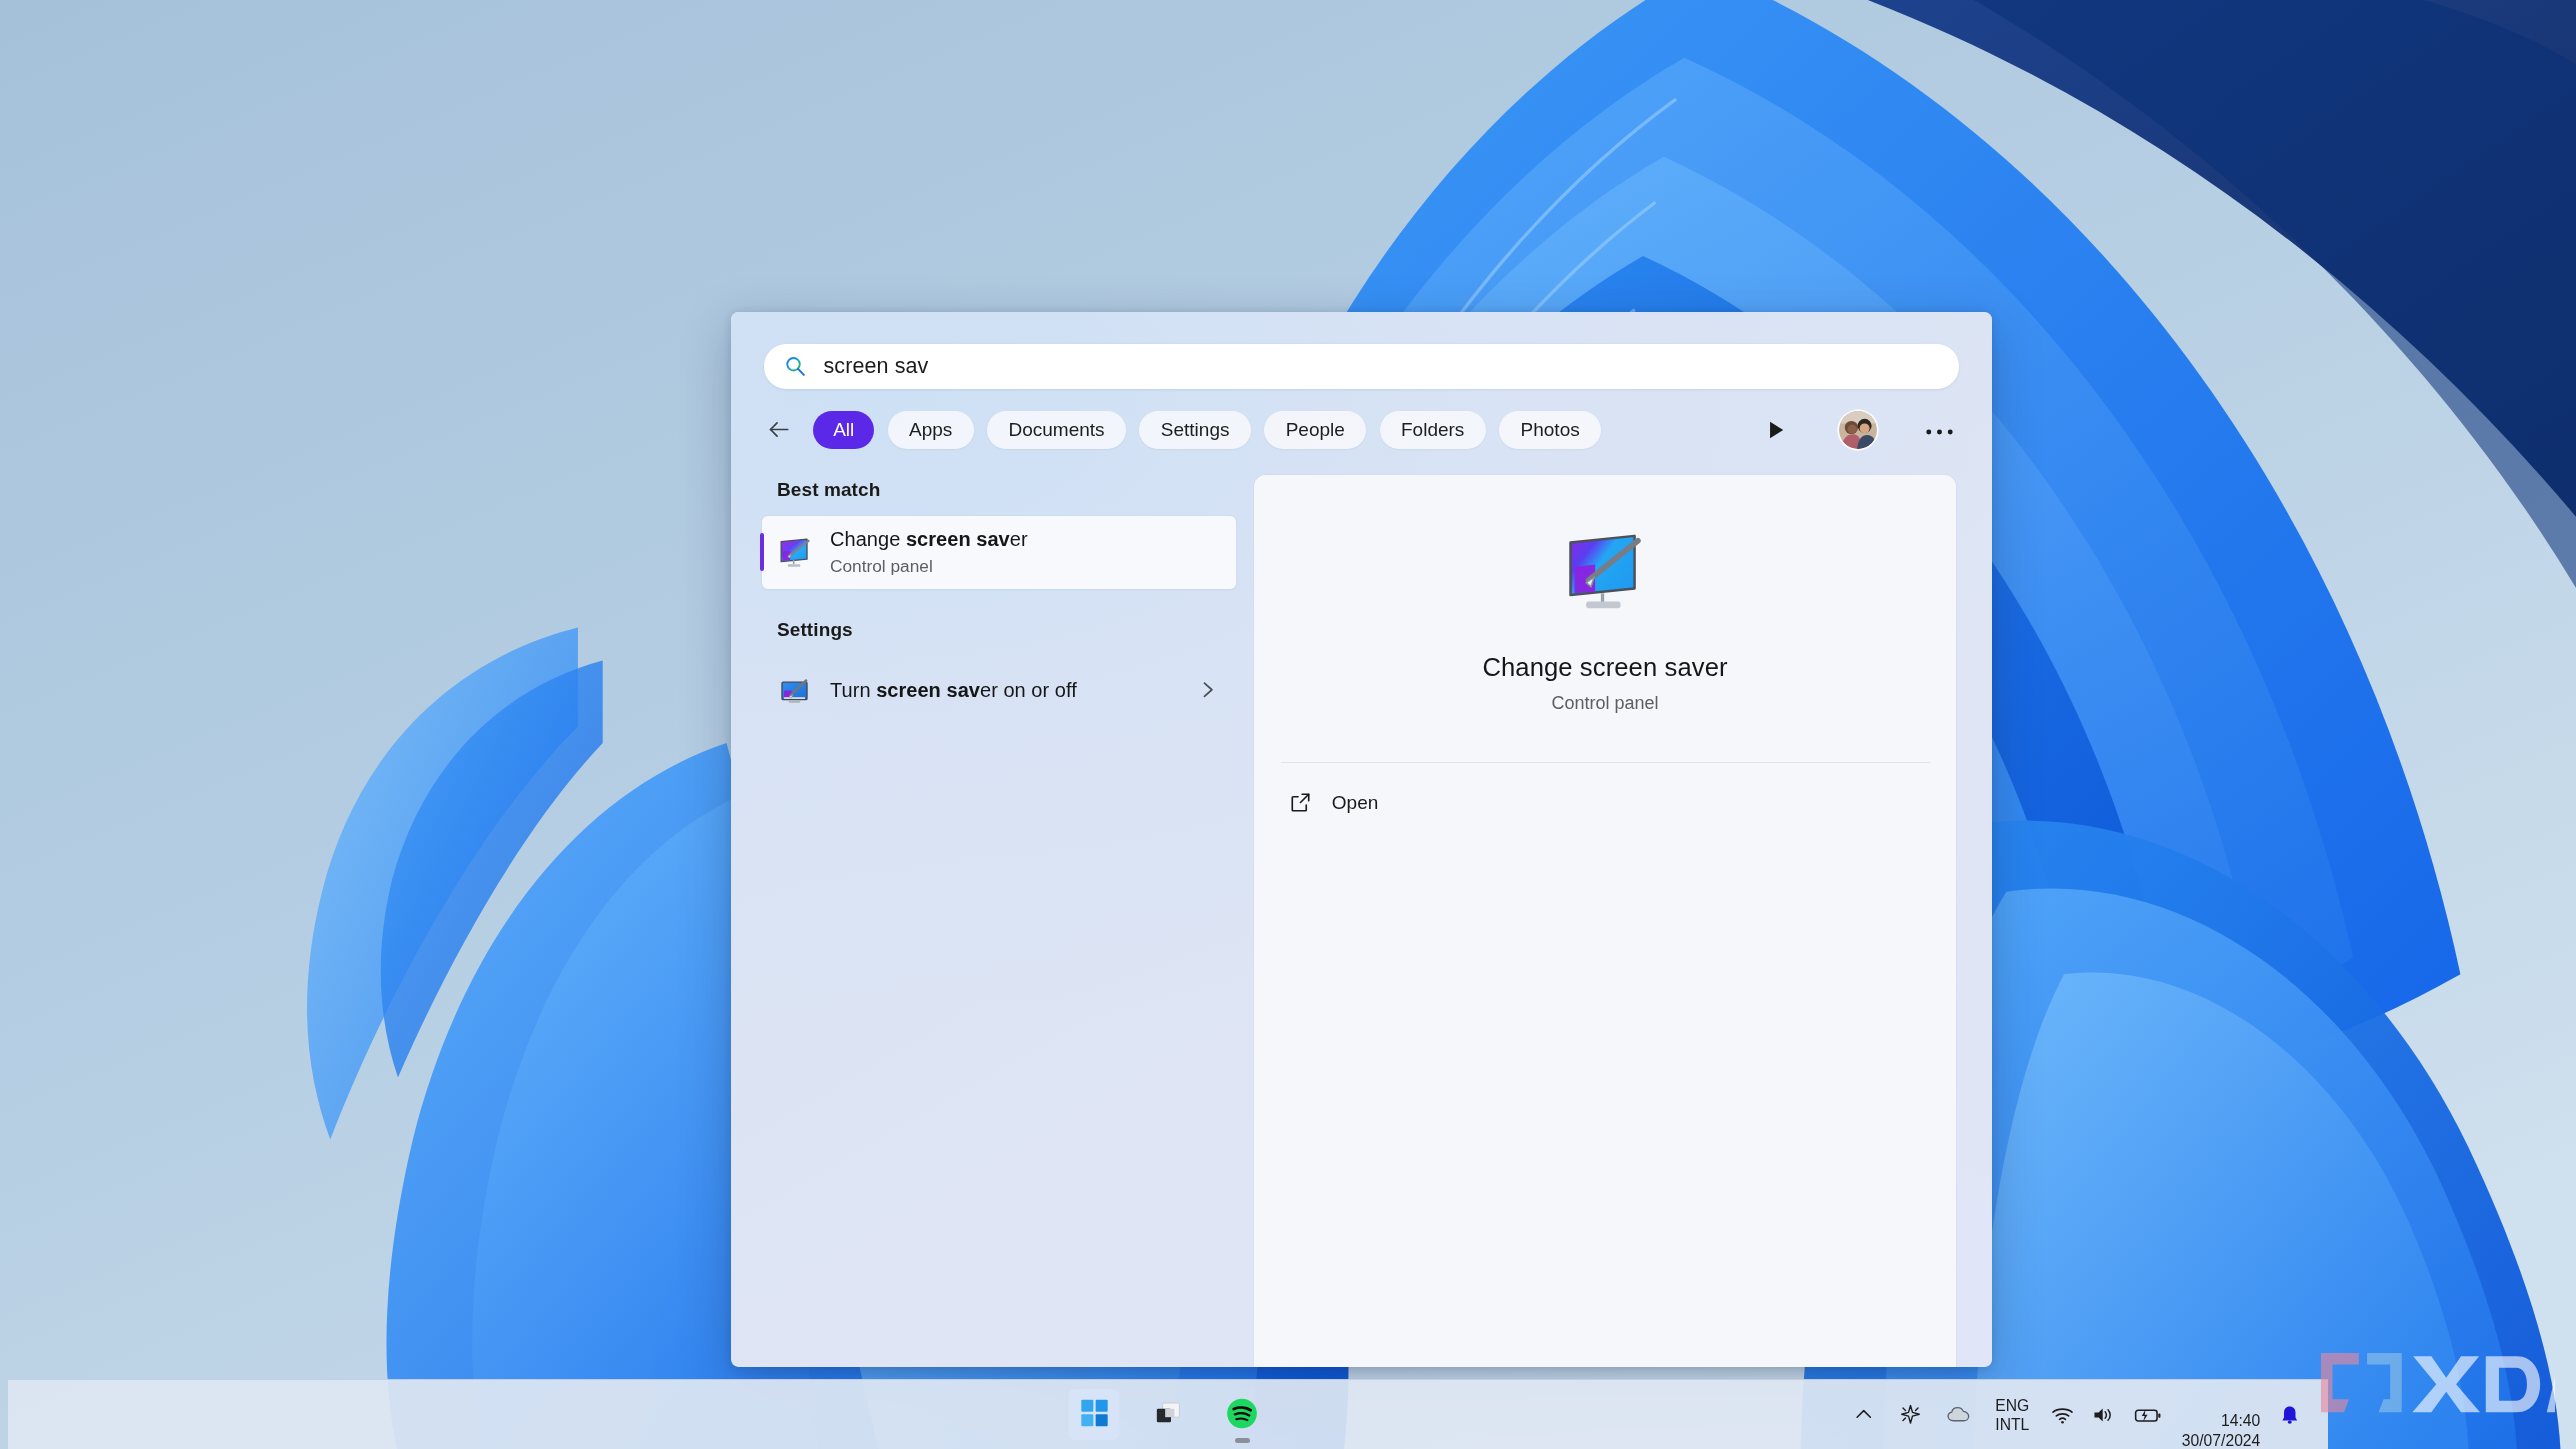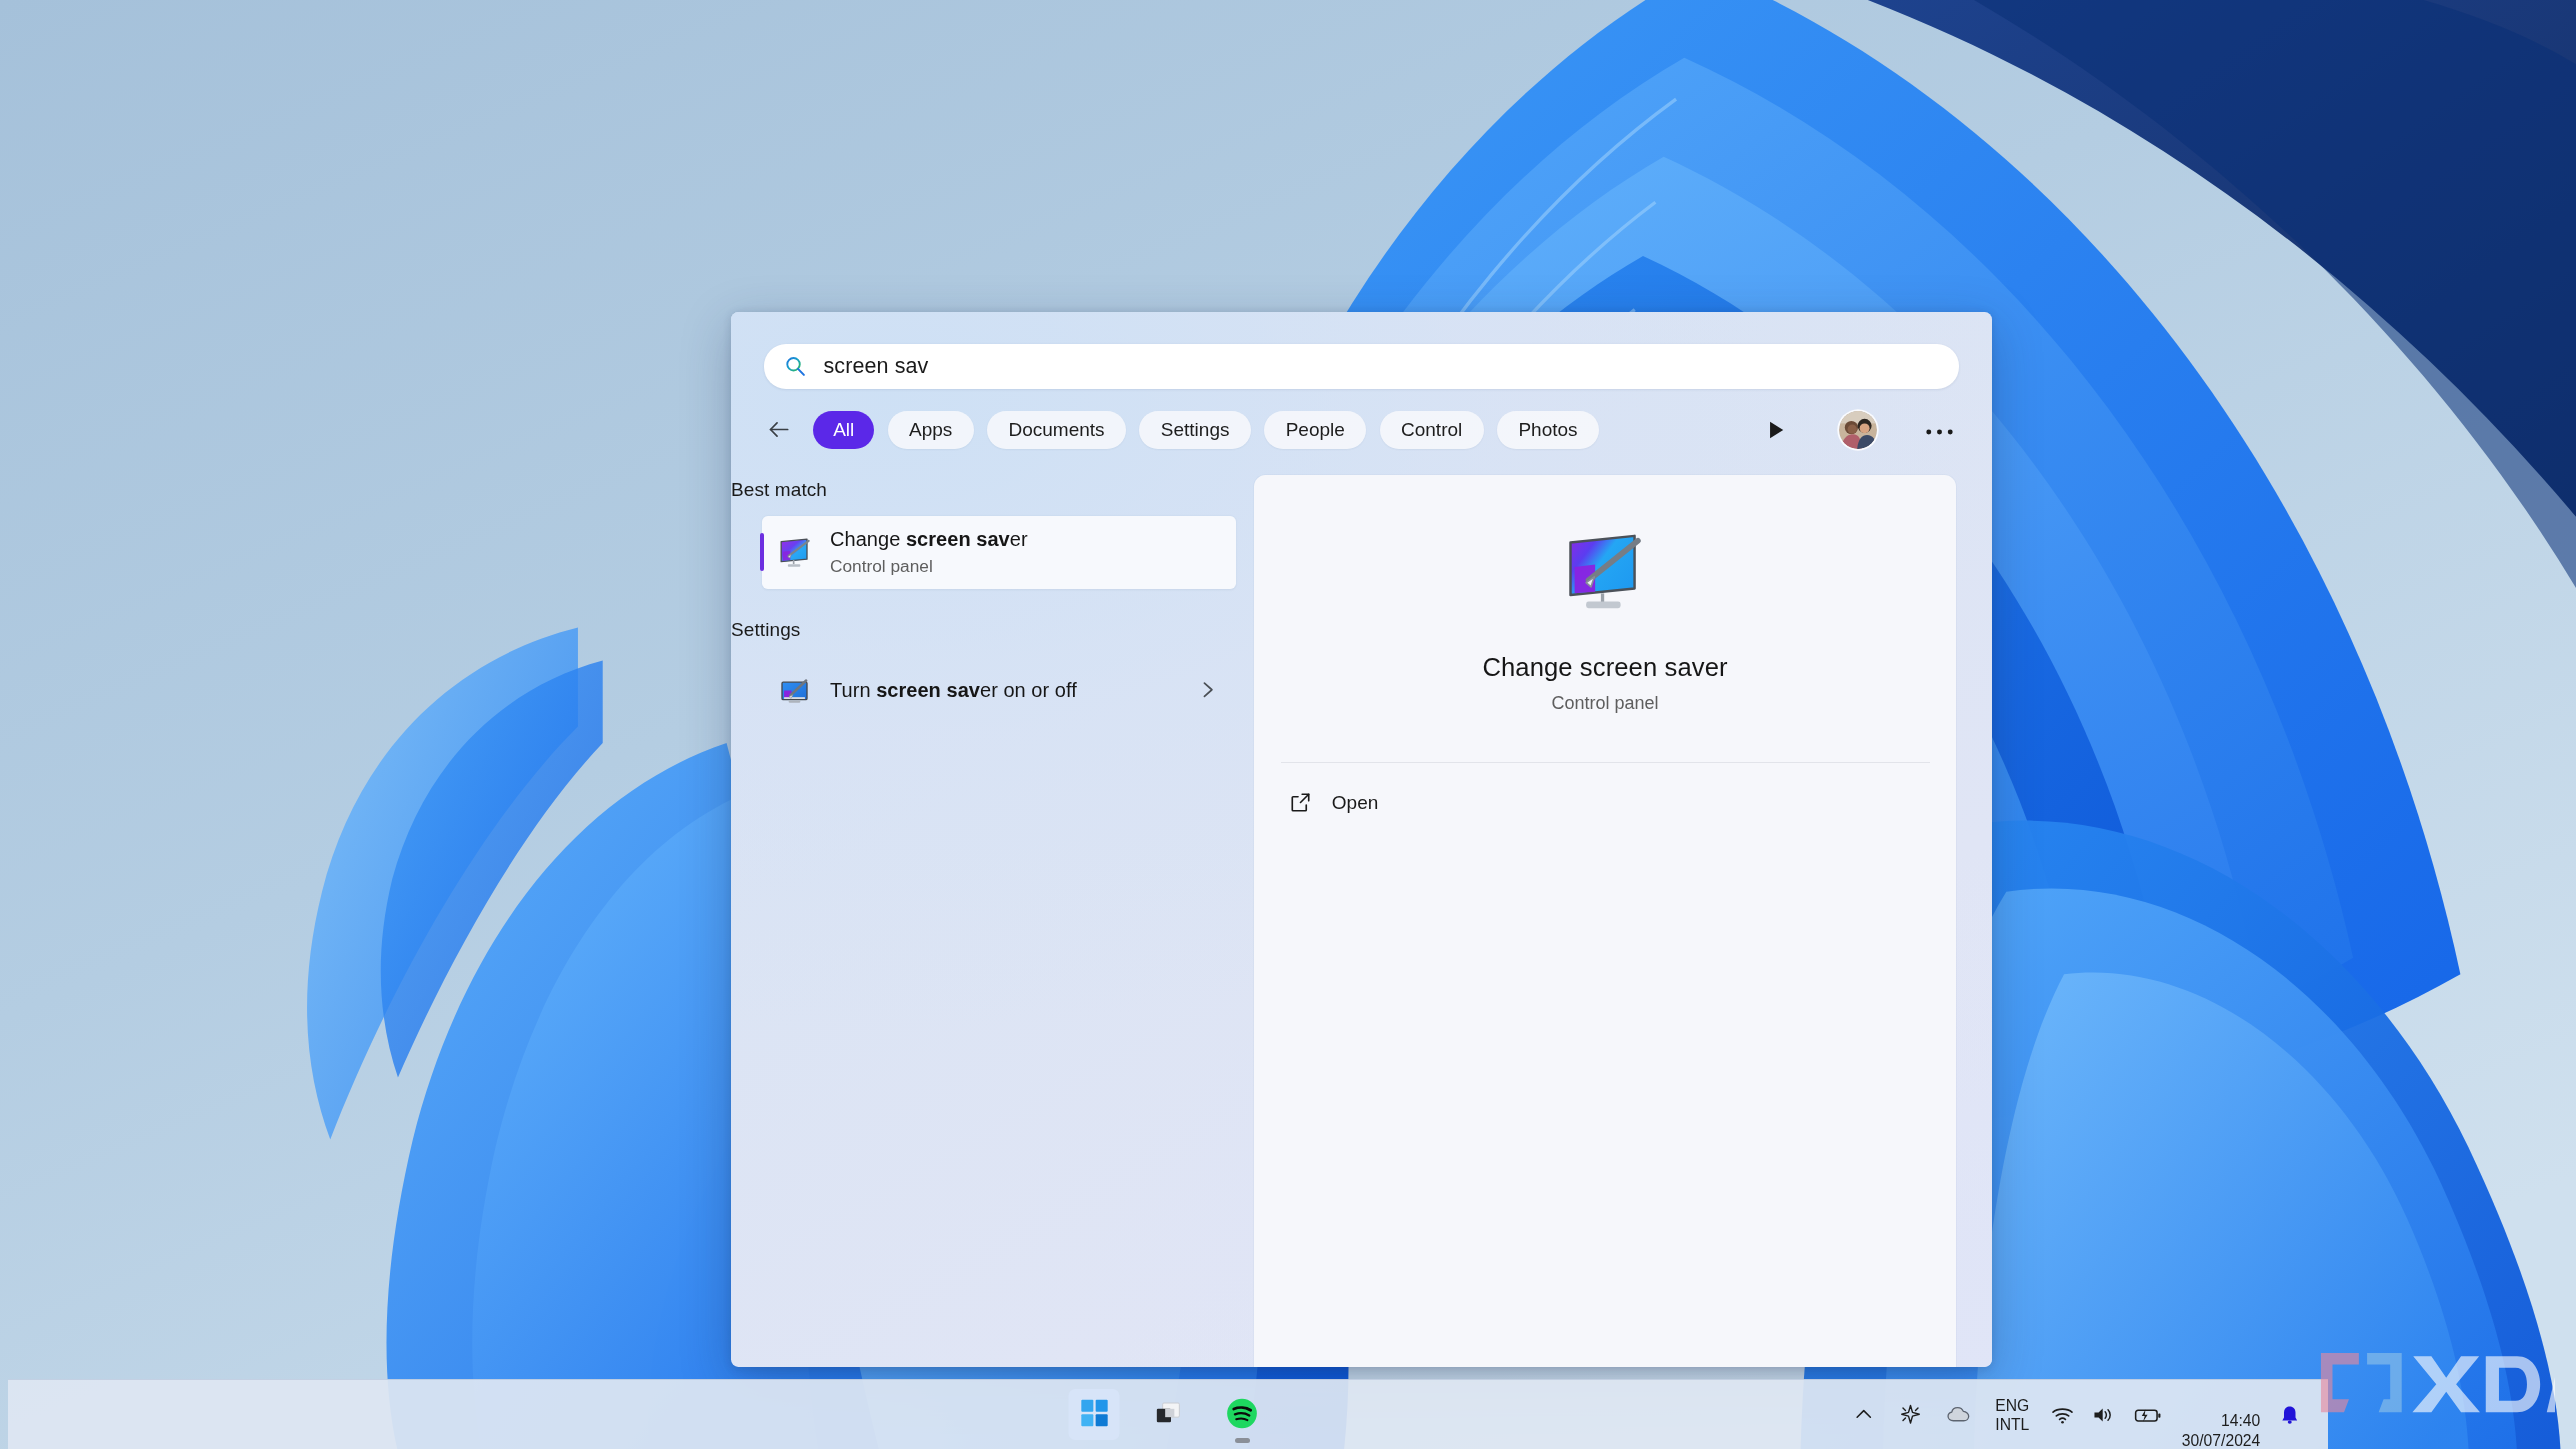--- a/index.html
+++ b/index.html
@@ -78,22 +78,22 @@
   #results-col { width:523px; flex:none; padding:30px 0 0 0; }
   #preview-col {
     flex:1 1 auto; margin:26.4px 36px 0 0;
     background:#f6f7fb; border-radius:11.6px 11.6px 0 0;
     box-shadow:0 0 0 0.8px rgba(120,140,180,.07);
     display:flex; flex-direction:column; align-items:center;
     padding-top:51px;
   }
 
   .section-head {
-    font-size:19px; color:#1a1a1a; font-weight:normal;
-    margin-bottom:15px; letter-spacing:0.1px;
+    font-size:19px; color:#1a1a1a; font-weight:bold;
+    padding-left:46px; margin-bottom:15px; letter-spacing:0.1px;
   }
   #settings-head { margin-top:30px; }
 
   .result-row {
     position:relative;
     margin:0 18px 0 31px; height:73px;
     display:flex; align-items:center; padding-left:15px;
     border-radius:5.8px;
   }
   .result-row.best {
@@ -285,21 +285,21 @@
         <line x1="8" y1="19" x2="29" y2="19" stroke="#3a3f45" stroke-width="2.1" stroke-linecap="round"></line>
         <polyline points="16,11 8,19 16,27" fill="none" stroke="#3a3f45" stroke-width="2.1" stroke-linecap="round" stroke-linejoin="round"></polyline>
       </svg>
     </span>
 
     <div class="pill active">All</div>
     <div class="pill">Apps</div>
     <div class="pill">Documents</div>
     <div class="pill">Settings</div>
     <div class="pill">People</div>
-    <div class="pill">Control</div>
+    <div class="pill">Folders</div>
     <div class="pill">Photos</div>
 
     <div id="filter-spacer"></div>
 
     <span id="play-icon">
       <svg viewBox="0 0 34 34" width="28" height="28">
         <polygon points="11,7 27,17 11,27" fill="#1a1a1a"></polygon>
       </svg>
     </span>
 

